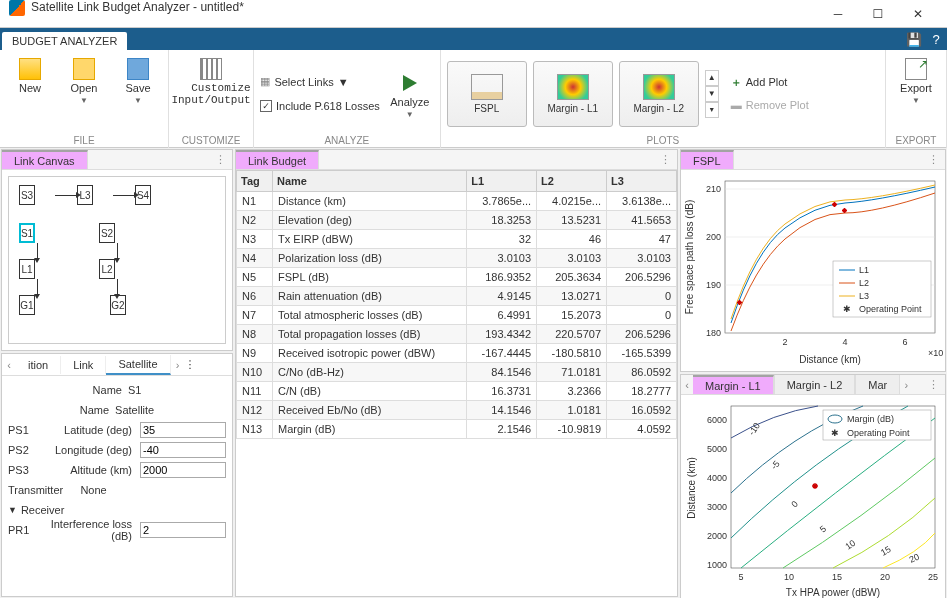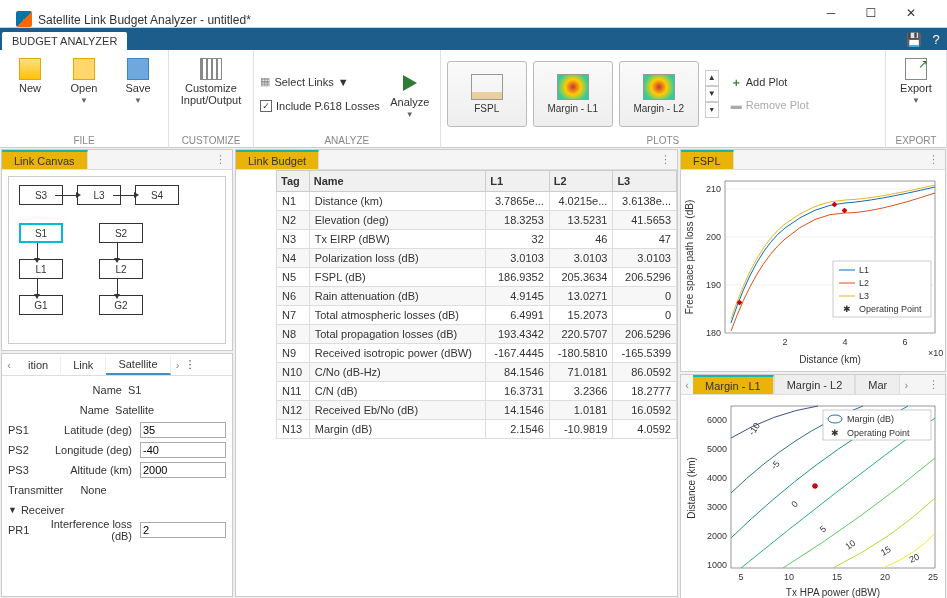--- a/index.html
+++ b/index.html
@@ -1,17 +1,17 @@
 <!DOCTYPE html>
 <html><head>
 <meta charset="utf-8">
 <style>
 * { box-sizing: border-box; margin: 0; padding: 0; }
 body { font-family: 'Segoe UI', Arial, sans-serif; font-size: 11px; background: #f0f0f0; width: 947px; height: 598px; overflow: hidden; color: #333; }
-.titlebar { height: 28px; background: #fff; display: flex; align-items: flex-end; padding: 0 16px; border-bottom: 1px solid #ccc; }
+.titlebar { height: 28px; background: #fff; display: flex; align-items: flex-start; padding: 0 9px; border-bottom: 1px solid #ccc; }
 .titlebar .app-icon { width: 16px; height: 16px; margin-right: 6px; background: linear-gradient(135deg, #0076a8 50%, #ff6600 50%); border-radius: 2px; }
 .titlebar .title { flex: 1; font-size: 12px; }
 .titlebar .win-btn { width: 40px; height: 28px; display: flex; align-items: center; justify-content: center; font-size: 12px; }
 .tabbar { height: 22px; background: #1c5d8c; display: flex; align-items: flex-end; padding-left: 2px; }
 .tabbar .tab { background: #fff; color: #333; padding: 3px 10px; font-size: 11px; border-radius: 2px 2px 0 0; margin-right: 2px; }
 .tabbar .spacer { flex: 1; }
 .tabbar .tb-icon { width: 22px; height: 22px; display: flex; align-items: center; justify-content: center; color: #fff; font-size: 13px; }
 .toolstrip { height: 98px; background: #fff; border-bottom: 1px solid #ccc; display: flex; }
 .ts-group { display: flex; flex-direction: column; border-right: 1px solid #e0e0e0; padding: 4px 6px 0; height: 98px; }
 .ts-group .row { display: flex; gap: 6px; flex: 1; align-items: flex-start; }
@@ -22,28 +22,28 @@
 .tool-btn .caret { font-size: 8px; color: #666; }
 .opt-row { display: flex; align-items: center; gap: 4px; font-size: 11px; height: 20px; }
 .plot-btn { width: 80px; height: 66px; border: 1px solid #bbb; border-radius: 3px; background: linear-gradient(#fafafa,#eee); display: flex; flex-direction: column; align-items: center; justify-content: center; gap: 3px; font-size: 10px; cursor: pointer; }
 .plot-btn .pth { width: 32px; height: 26px; border: 1px solid #999; background: #fff; }
 .gallery-arrows { display: flex; flex-direction: column; justify-content: center; height: 66px; }
 .gallery-arrows div { width: 14px; height: 16px; border: 1px solid #ccc; display:flex; align-items:center; justify-content:center; font-size:8px; }
 .workspace { display: flex; height: 450px; }
 
 .panel { display: flex; flex-direction: column; border: 1px solid #ccc; margin: 1px; background: #fff; }
 .panel-hdr { height: 20px; background: #f5f5f5; border-bottom: 1px solid #ddd; display: flex; align-items: center; font-size: 11px; overflow:hidden;}
-.panel-hdr .ptab { padding: 3px 12px; background: #eab308; border-right: 1px solid #ddd; border-top: 2px solid #14b8a6; height:20px; display:flex; align-items:center;}
+.panel-hdr .ptab { padding: 3px 12px; background: #f0abfc; border-right: 1px solid #ddd; border-top: 2px solid #a3a3a3; height:20px; display:flex; align-items:center;}
 .panel-hdr .ptab.inactive { background:#eee; border-top:none; border-left:1px solid #ddd;}
 .panel-hdr .dots { margin-left: auto; padding: 0 6px; color:#888;}
 
 .left-col { width: 234px; display:flex; flex-direction:column;}
 .canvas { flex: 0 0 202px; }
 .diagram { flex:1; padding: 10px; position:relative; border:1px solid #ccc; margin:6px; }
-.node { position:absolute; width:44px; height:20px; border:1px solid #333; background:#fff; display:flex; align-items:center; justify-content:center; font-size:10px; }
+.node { position:absolute; width:16px; height:20px; border:1px solid #333; background:#fff; display:flex; align-items:center; justify-content:center; font-size:10px; }
 .node.sel { border:2px solid #00bcd4; }
 .arrow-h { position:absolute; height:1px; background:#333; }
 .arrow-h::after { content:''; position:absolute; right:-4px; top:-3px; border-left:5px solid #333; border-top:3px solid transparent; border-bottom:3px solid transparent;}
 .arrow-v { position:absolute; width:1px; background:#333;}
 .arrow-v::after { content:''; position:absolute; bottom:-4px; left:-3px; border-top:5px solid #333; border-left:3px solid transparent; border-right:3px solid transparent;}
 
 .props { flex:1; }
 .prop-tabs { height:22px; display:flex; align-items:center; border-bottom:1px solid #ddd; font-size:11px; gap:0;}
 .prop-tabs .pt { padding:3px 12px; cursor:pointer; border-right:1px solid #eee;}
 .prop-tabs .pt.active { border-bottom:2px solid #3f8fc7; background:#fff;}
@@ -55,21 +55,21 @@
 .prop-row input { width:86px; font-size:11px; padding:1px 2px; border:1px solid #aaa;}
 .prop-row.center{ justify-content:center; gap:6px;}
 .prop-row .tri { font-size:9px; }
 
 .center-col { flex:1; }
 .tbl { width:100%; border-collapse:collapse; font-size:11px;}
 .tbl th { background:#f0f0f0; border:1px solid #ccc; padding:4px; text-align:left; font-weight:bold;}
 .tbl td { border:1px solid #ddd; padding:3px 5px; }
 .tbl td.num { text-align:right; }
 .tbl tr:nth-child(even) td { background:#f7f7f7;}
-.tbl-wrap { flex:1; overflow:auto;margin-left:40px;}
+.tbl-wrap { flex:1; overflow:auto;}
 
 .right-col { width:268px; display:flex; flex-direction:column;}
 .chart-panel { flex:0 0 218px;}
 .chart-panel2 { flex:1;}
 .chart-area { flex:1; position:relative; padding:2px;}
 .chart-area svg { width:100%; height:100%;}
 .axis { stroke:#333; stroke-width:0.5; fill:none;}
 .tick-lbl { font-size:9px; fill:#333;}
 .axis-lbl{ font-size:10px; fill:#333;}
 .grid { stroke:#ddd; stroke-width:0.5;}
@@ -109,21 +109,21 @@
           <span>Save</span>
           <span class="caret">▼</span>
         </div>
     </div>
     <div class="label">FILE</div>
   </div>
   <div class="ts-group">
     <div class="row">
       <div class="tool-btn wide">
           <div class="icn" style="border:1px solid #888;background:repeating-linear-gradient(90deg,#888,#888 2px,#fff 2px,#fff 5px);"></div>
-          <span style="text-align:center;">Customize Input/Output</span>
+          <span style="text-align:right;font-family:Liberation Mono, monospace;">Customize Input/Output</span>
         </div>
     </div>
     <div class="label">CUSTOMIZE</div>
   </div>
   <div class="ts-group">
     <div class="row" style="align-items:center;">
       <div style="display:flex;flex-direction:column;gap:4px;justify-content:center;height:66px;">
         <div class="opt-row">
             <span style="color:#888;">▦</span>
             <span>Select Links</span>
@@ -209,21 +209,21 @@
 
         <div class="node sel" style="left:10px;top:46px;">S1</div>
         <div class="node" style="left:90px;top:46px;">S2</div>
 
         <div class="node" style="left:10px;top:82px;">L1</div>
         <div class="node" style="left:90px;top:82px;">L2</div>
         <div class="arrow-v" style="left:28px;top:66px;height:16px;"></div>
         <div class="arrow-v" style="left:108px;top:66px;height:16px;"></div>
 
         <div class="node" style="left:10px;top:118px;">G1</div>
-        <div class="node" style="left:90px;top:118px;">G2</div>
+        <div class="node" style="left:101px;top:118px;">G2</div>
         <div class="arrow-v" style="left:28px;top:102px;height:16px;"></div>
         <div class="arrow-v" style="left:108px;top:102px;height:16px;"></div>
       </div>
     </div>
 
     <div class="panel props">
       <div class="prop-tabs">
         <div class="arr">‹</div>
         <div class="pt">ition</div>
         <div class="pt">Link</div>

